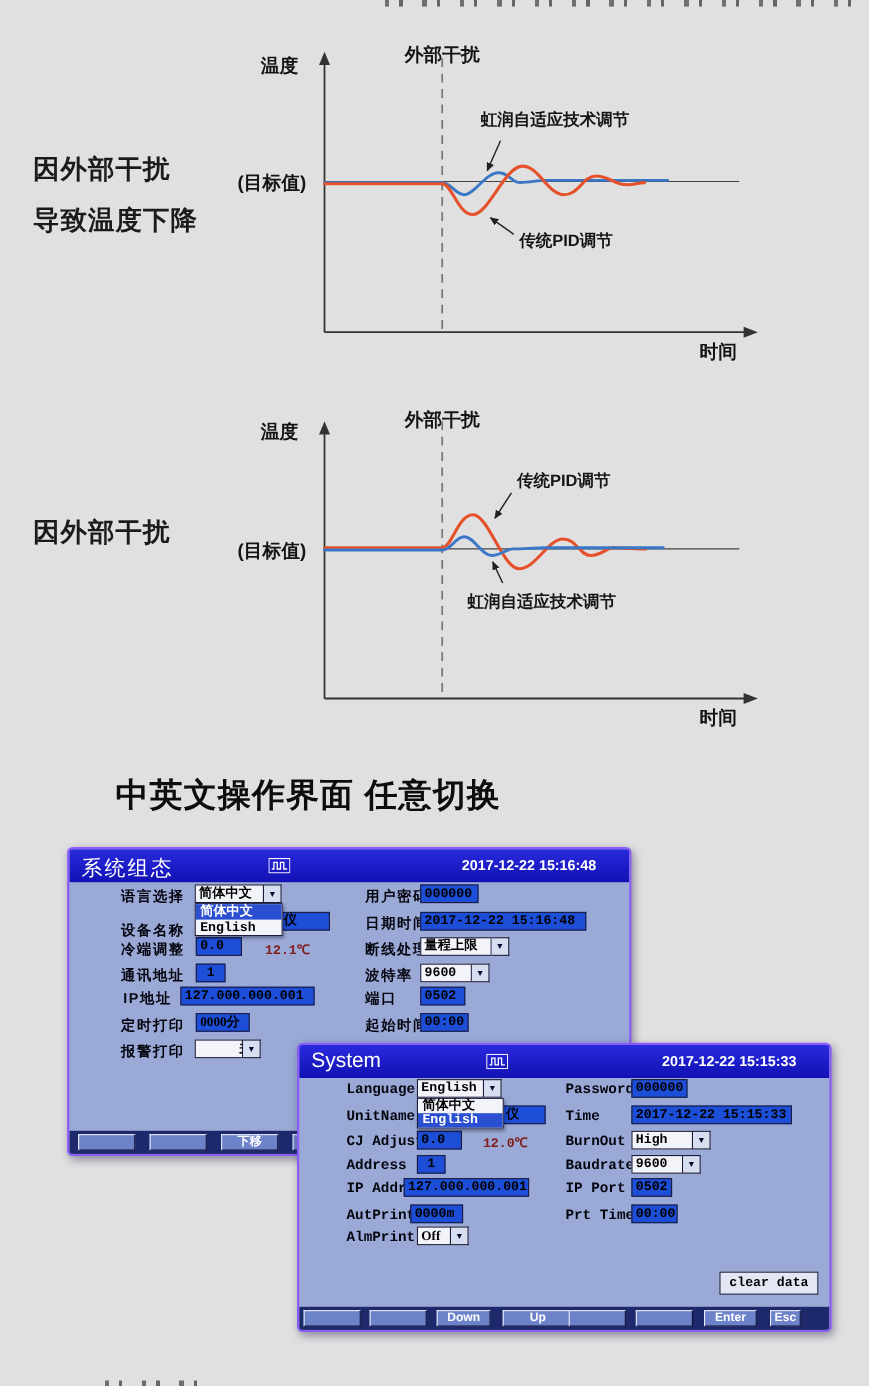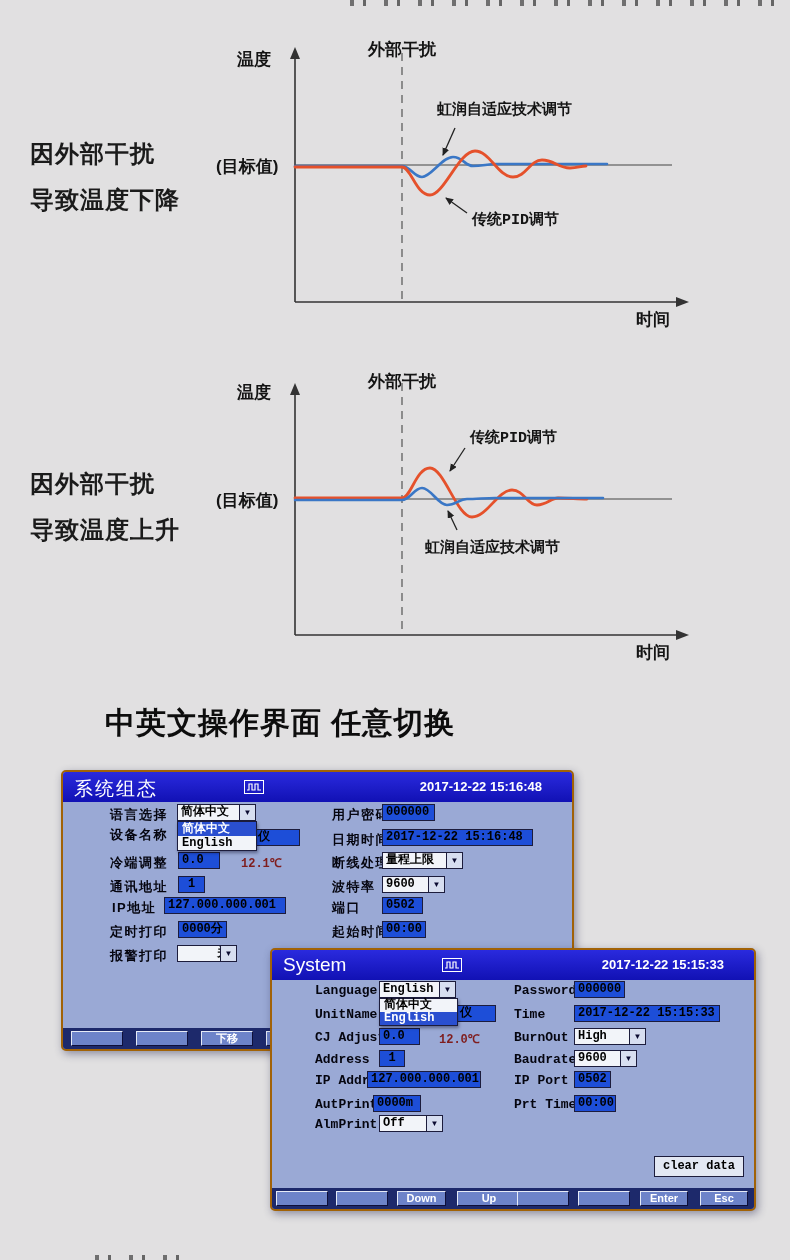--- a/index.html
+++ b/index.html
@@ -3,24 +3,24 @@
 <meta charset="utf-8">
 <style>
   html,body{margin:0;padding:0;background:#c9c8c9;}
   .page{position:relative;width:790px;height:1260px;margin:0 auto;background:#e1e0e1;overflow:hidden;
         font-family:"Liberation Sans","DejaVu Sans",sans-serif;}
   
   .crop-marks{position:absolute;background:repeating-linear-gradient(90deg,#4a4a4a 0 4px,transparent 4px 13px,#3d3d3d 13px 16px,transparent 16px 34px);opacity:.75;}
   
   .cap{position:absolute;font-size:24px;font-weight:600;color:#1b1b1b;white-space:nowrap;letter-spacing:1px;}
   .axis-lbl{position:absolute;font-size:17px;font-weight:700;color:#141414;white-space:nowrap;}
-  .ann{position:absolute;font-size:15px;font-weight:700;color:#141414;white-space:nowrap;font-family:Liberation Mono, monospace;}
+  .ann{position:absolute;font-size:15px;font-weight:700;color:#141414;white-space:nowrap;}
   .plot{position:absolute;left:270px;width:430px;height:300px;}
   
-  .screen{position:absolute;border:2px solid #a16207;border-radius:5px;overflow:hidden;
+  .screen{position:absolute;border:2px solid #8b5cf6;border-radius:5px;overflow:hidden;
           box-shadow:2px 3px 8px rgba(40,40,80,.45);background:#9aa9d5;}
   .titlebar{position:absolute;left:0;right:0;top:0;height:30px;background:linear-gradient(180deg,#2a2ade,#1111b4);}
   .scr-title{position:absolute;left:11px;top:4px;color:#fff;font-size:19px;letter-spacing:2px;white-space:nowrap;}
   .scr-time{position:absolute;right:30px;top:7px;color:#fff;font-size:13px;font-weight:700;white-space:nowrap;}
   .wave-ic{position:absolute;top:8px;width:20px;height:14px;}
   .row-lbl{position:absolute;font-size:13px;font-weight:700;color:#05050f;letter-spacing:1.5px;white-space:nowrap;}
   .en .row-lbl{font-family:"Liberation Mono","DejaVu Sans Mono",monospace;letter-spacing:0;}
   .fld{position:absolute;box-sizing:border-box;height:17px;background:#1d4ed8;border:1px solid #1c1c3c;
        font:700 12px "Liberation Mono","DejaVu Sans Mono",monospace;line-height:15px;padding:0 3px;
        color:#000;white-space:nowrap;overflow:hidden;}
@@ -69,21 +69,20 @@
     <line x1="25" y1="267" x2="408" y2="267" stroke="#333" stroke-width="1.6"></line>
     <path d="M419,267 L406,262 L406,272 Z" fill="#333"></path>
     <line x1="25" y1="130" x2="402" y2="130" stroke="#444" stroke-width="1.1"></line>
     <path d="M25,131 L132,131 C140,131 144,142 152,142 C161,142 172,122 183,122 C193,122 195,131 203,131 C212,131 218,129 226,129 L337,129" fill="none" stroke-width="2.6" stroke-linecap="round" stroke="#3a77c6"></path>
     <path d="M25,132 L132,132 C141,132 146,160 160,160 C174,160 189,116 205,116 C220,116 228,142 243,142 C256,142 260,125 272,125 C284,125 288,133 300,133 C308,133 310,131 316,131" fill="none" stroke-width="2.8" stroke-linecap="round" stroke="#e5512b"></path>
     <line x1="185" y1="93" x2="173" y2="120" stroke="#222" stroke-width="1.3" marker-end="url(#ah1)"></line>
     <line x1="197" y1="178" x2="176" y2="163" stroke="#222" stroke-width="1.3" marker-end="url(#ah1)"></line>
   </svg>
 
   <div class="cap" style="left:30px;top:468px;">因外部干扰</div>
-  <div class="cap" style="left:30px;top:514px;">导致温度上升</div>
   <div class="axis-lbl" style="left:237px;top:381px;">温度</div>
   <div class="axis-lbl" style="left:368px;top:370px;">外部干扰</div>
   <div class="axis-lbl" style="left:216px;top:489px;">(目标值)</div>
   <div class="axis-lbl" style="left:636px;top:641px;">时间</div>
   <div class="ann" style="left:470px;top:428px;">传统PID调节</div>
   <div class="ann" style="left:425px;top:538px;">虹润自适应技术调节</div>
 
   <svg class="plot" style="top:368px;" viewBox="0 0 430 300">
     <defs>
       <marker id="ah2" markerWidth="9" markerHeight="8" refX="7" refY="3.5" orient="auto" markerUnits="userSpaceOnUse">
@@ -117,35 +116,35 @@
     <span class="row-lbl" style="left:47px;top:34px;">语言选择</span>
     <div class="combo" style="left:114px;top:32px;">
       <span class="ctext" style="width:63px;">简体中文</span>
       <span class="cbtn">▼</span>
     </div>
     <div class="ddlist" style="left:114px;top:49px;width:78px;">
       <div class="dditem sel">简体中文</div>
       <div class="dditem">English</div>
     </div>
 
-    <span class="row-lbl" style="left:47px;top:54px;">设备名称</span>
+    <span class="row-lbl" style="left:47px;top:65px;">设备名称</span>
     <div class="fld" style="left:191px;top:57px;width:46px;">仪</div>
 
     <span class="row-lbl" style="left:47px;top:82px;">冷端调整</span>
     <div class="fld" style="left:115px;top:80px;width:42px;">0.0</div>
     <span class="suffix" style="left:167px;top:82px;">12.1℃</span>
 
     <span class="row-lbl" style="left:47px;top:106px;">通讯地址</span>
     <div class="fld" style="left:115px;top:104px;width:27px;text-align:center;">1</div>
 
     <span class="row-lbl" style="left:49px;top:127px;">IP地址</span>
     <div class="fld" style="left:101px;top:125px;width:122px;">127.000.000.001</div>
 
     <span class="row-lbl" style="left:47px;top:151px;">定时打印</span>
-    <div class="fld" style="left:115px;top:149px;width:49px;">0000分</div>
+    <div class="fld" style="left:115px;top:149px;width:49px;font-family:Liberation Serif, serif;">0000分</div>
 
     <span class="row-lbl" style="left:47px;top:175px;">报警打印</span>
     <div class="combo" style="left:114px;top:173px;">
       <span class="ctext" style="width:36px;padding-left:39px;">关闭</span>
       <span class="cbtn">▼</span>
     </div>
 
     <span class="row-lbl" style="left:269px;top:34px;">用户密码</span>
     <div class="fld" style="left:319px;top:32px;width:53px;">000000</div>
 
@@ -209,21 +208,21 @@
     <div class="fld" style="left:107px;top:100px;width:26px;text-align:center;">1</div>
 
     <span class="row-lbl" style="left:43px;top:123px;">IP Addr</span>
     <div class="fld" style="left:95px;top:121px;width:114px;">127.000.000.001</div>
 
     <span class="row-lbl" style="left:43px;top:147px;">AutPrint</span>
     <div class="fld" style="left:101px;top:145px;width:48px;">0000m</div>
 
     <span class="row-lbl" style="left:43px;top:167px;">AlmPrint</span>
     <div class="combo" style="left:107px;top:165px;">
-      <span class="ctext" style="width:48px;">Off</span>
+      <span class="ctext" style="width:31px;font-family:Liberation Serif, serif;">Off</span>
       <span class="cbtn">▼</span>
     </div>
 
     <span class="row-lbl" style="left:242px;top:33px;">Password</span>
     <div class="fld" style="left:302px;top:31px;width:51px;">000000</div>
 
     <span class="row-lbl" style="left:242px;top:57px;">Time</span>
     <div class="fld" style="left:302px;top:55px;width:146px;">2017-12-22 15:15:33</div>
 
     <span class="row-lbl" style="left:242px;top:80px;">BurnOut</span>
@@ -247,18 +246,18 @@
     <div class="clearbtn" style="left:382px;top:206px;width:90px;height:21px;">clear data</div>
 
     <div class="btnbar">
       <div class="bbtn" style="left:4px;"></div>
       <div class="bbtn" style="left:64px;"></div>
       <div class="bbtn" style="left:125px;width:49px;">Down</div>
       <div class="bbtn" style="left:185px;width:64px;">Up</div>
       <div class="bbtn" style="left:245px;"></div>
       <div class="bbtn" style="left:306px;"></div>
       <div class="bbtn" style="left:368px;width:48px;">Enter</div>
-      <div class="bbtn" style="left:428px;width:48px;">Esc</div>
+      <div class="bbtn" style="left:428px;width:28px;">Esc</div>
     </div>
   </div>
 
   <div class="crop-marks" style="left:95px;bottom:0;width:95px;height:5px;"></div>
 </div>
 
 </body></html>

